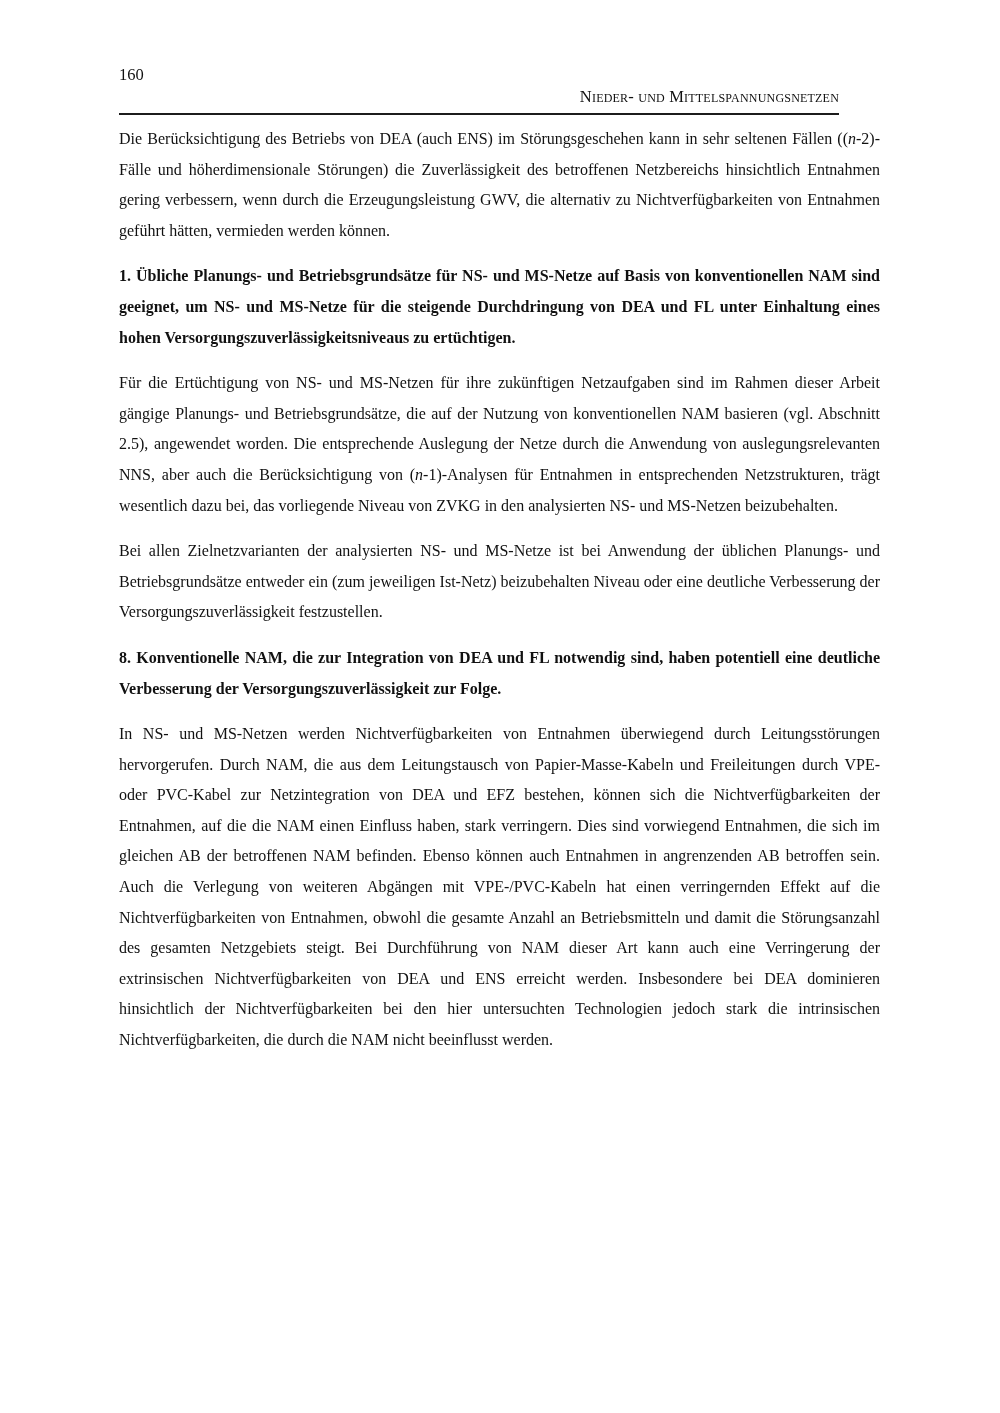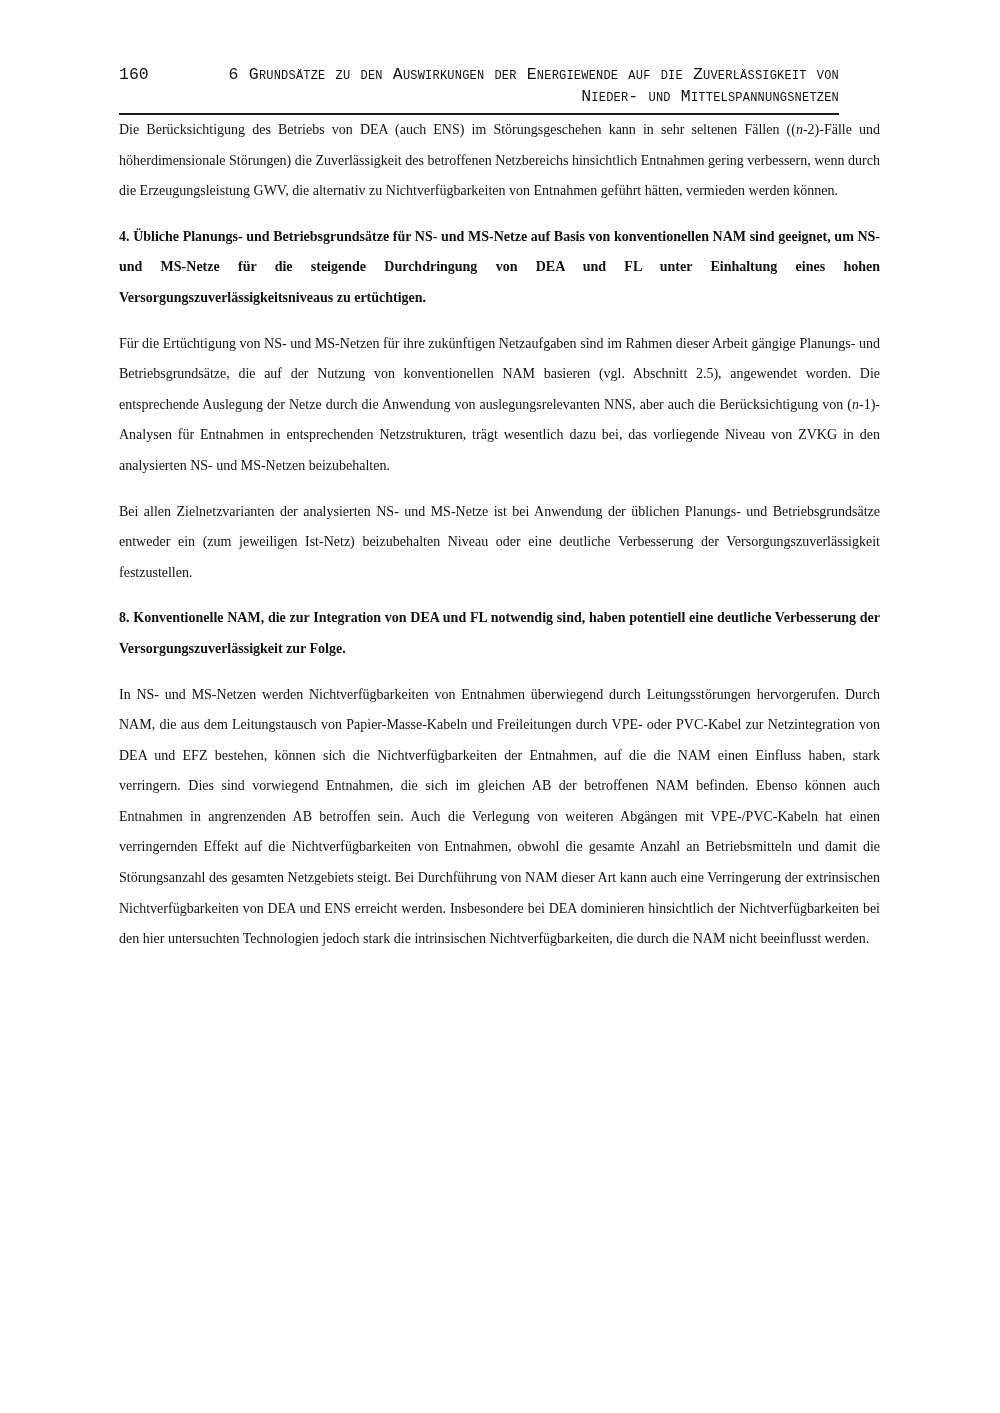--- a/index.html
+++ b/index.html
@@ -18,21 +18,20 @@
     color: #111111;
     overflow: hidden;
   }
   
   .header {
     width: 720px;
   }
   .header-row {
     display: flex;
     align-items: flex-start;
-    font-family: Liberation Mono, monospace;
   }
   .page-num {
     font-size: 16.5px;
     line-height: 22px;
     flex: 0 0 auto;
   }
   .header-title {
     flex: 1 1 auto;
     text-align: right;
     font-variant: small-caps;
@@ -42,21 +41,22 @@
   }
   .header-rule {
     width: 720px;
     height: 0;
     border-bottom: 2px solid #1c1c1c;
     margin-top: 5px;
   }
   
   .body-text {
     width: 761px;
-    font-size: 14px;
+    margin-top: 9px;
+    font-size: 16px;
     line-height: 30.6px;
     text-align: justify;
   }
   .para {
     margin: 0;
   }
   .para + .para {
     margin-top: 15px;
   }
   .para.heading {
@@ -65,29 +65,29 @@
 </style>
 </head>
 <body>
 
 <div class="page">
 
   <div class="header">
     <div class="header-row">
       <span class="page-num">160</span>
       <div class="header-title">
-        <span>6 Grundsätze zu den Auswirkungen der Energiewende auf die Zuverlässigkeit von</span><br>
+        <br>
         <span>Nieder- und Mittelspannungsnetzen</span>
       </div>
     </div>
     <div class="header-rule"></div>
   </div>
 
   <div class="body-text">
       <p class="para body">Die Berücksichtigung des Betriebs von DEA (auch ENS) im Störungsgeschehen kann in sehr seltenen Fällen ((<i>n</i>-2)-Fälle und höherdimensionale Störungen) die Zuverlässigkeit des betroffenen Netzbereichs hinsichtlich Entnahmen gering verbessern, wenn durch die Erzeugungsleistung GWV, die alternativ zu Nichtverfügbarkeiten von Entnahmen geführt hätten, vermieden werden können.</p>
-      <p class="para heading">4. Übliche Planungs- und Betriebsgrundsätze für NS- und MS-Netze auf Basis von konventionellen NAM sind geeignet, um NS- und MS-Netze für die steigende Durchdringung von DEA und FL unter Einhaltung eines hohen Versorgungszuverlässigkeitsniveaus zu ertüchtigen.</p>
+      <p class="para heading">1. Übliche Planungs- und Betriebsgrundsätze für NS- und MS-Netze auf Basis von konventionellen NAM sind geeignet, um NS- und MS-Netze für die steigende Durchdringung von DEA und FL unter Einhaltung eines hohen Versorgungszuverlässigkeitsniveaus zu ertüchtigen.</p>
       <p class="para body">Für die Ertüchtigung von NS- und MS-Netzen für ihre zukünftigen Netzaufgaben sind im Rahmen dieser Arbeit gängige Planungs- und Betriebsgrundsätze, die auf der Nutzung von konventionellen NAM basieren (vgl. Abschnitt 2.5), angewendet worden. Die entsprechende Auslegung der Netze durch die Anwendung von auslegungsrelevanten NNS, aber auch die Berücksichtigung von (<i>n</i>-1)-Analysen für Entnahmen in entsprechenden Netzstrukturen, trägt wesentlich dazu bei, das vorliegende Niveau von ZVKG in den analysierten NS- und MS-Netzen beizubehalten.</p>
       <p class="para body">Bei allen Zielnetzvarianten der analysierten NS- und MS-Netze ist bei Anwendung der üblichen Planungs- und Betriebsgrundsätze entweder ein (zum jeweiligen Ist-Netz) beizubehalten Niveau oder eine deutliche Verbesserung der Versorgungszuverlässigkeit festzustellen.</p>
       <p class="para heading">8. Konventionelle NAM, die zur Integration von DEA und FL notwendig sind, haben potentiell eine deutliche Verbesserung der Versorgungszuverlässigkeit zur Folge.</p>
       <p class="para body">In NS- und MS-Netzen werden Nichtverfügbarkeiten von Entnahmen überwiegend durch Leitungsstörungen hervorgerufen. Durch NAM, die aus dem Leitungstausch von Papier-Masse-Kabeln und Freileitungen durch VPE- oder PVC-Kabel zur Netzintegration von DEA und EFZ bestehen, können sich die Nichtverfügbarkeiten der Entnahmen, auf die die NAM einen Einfluss haben, stark verringern. Dies sind vorwiegend Entnahmen, die sich im gleichen AB der betroffenen NAM befinden. Ebenso können auch Entnahmen in angrenzenden AB betroffen sein. Auch die Verlegung von weiteren Abgängen mit VPE-/PVC-Kabeln hat einen verringernden Effekt auf die Nichtverfügbarkeiten von Entnahmen, obwohl die gesamte Anzahl an Betriebsmitteln und damit die Störungsanzahl des gesamten Netzgebiets steigt. Bei Durchführung von NAM dieser Art kann auch eine Verringerung der extrinsischen Nichtverfügbarkeiten von DEA und ENS erreicht werden. Insbesondere bei DEA dominieren hinsichtlich der Nichtverfügbarkeiten bei den hier untersuchten Technologien jedoch stark die intrinsischen Nichtverfügbarkeiten, die durch die NAM nicht beeinflusst werden.</p>
     </div>
 
 </div>
 
 </body></html>

